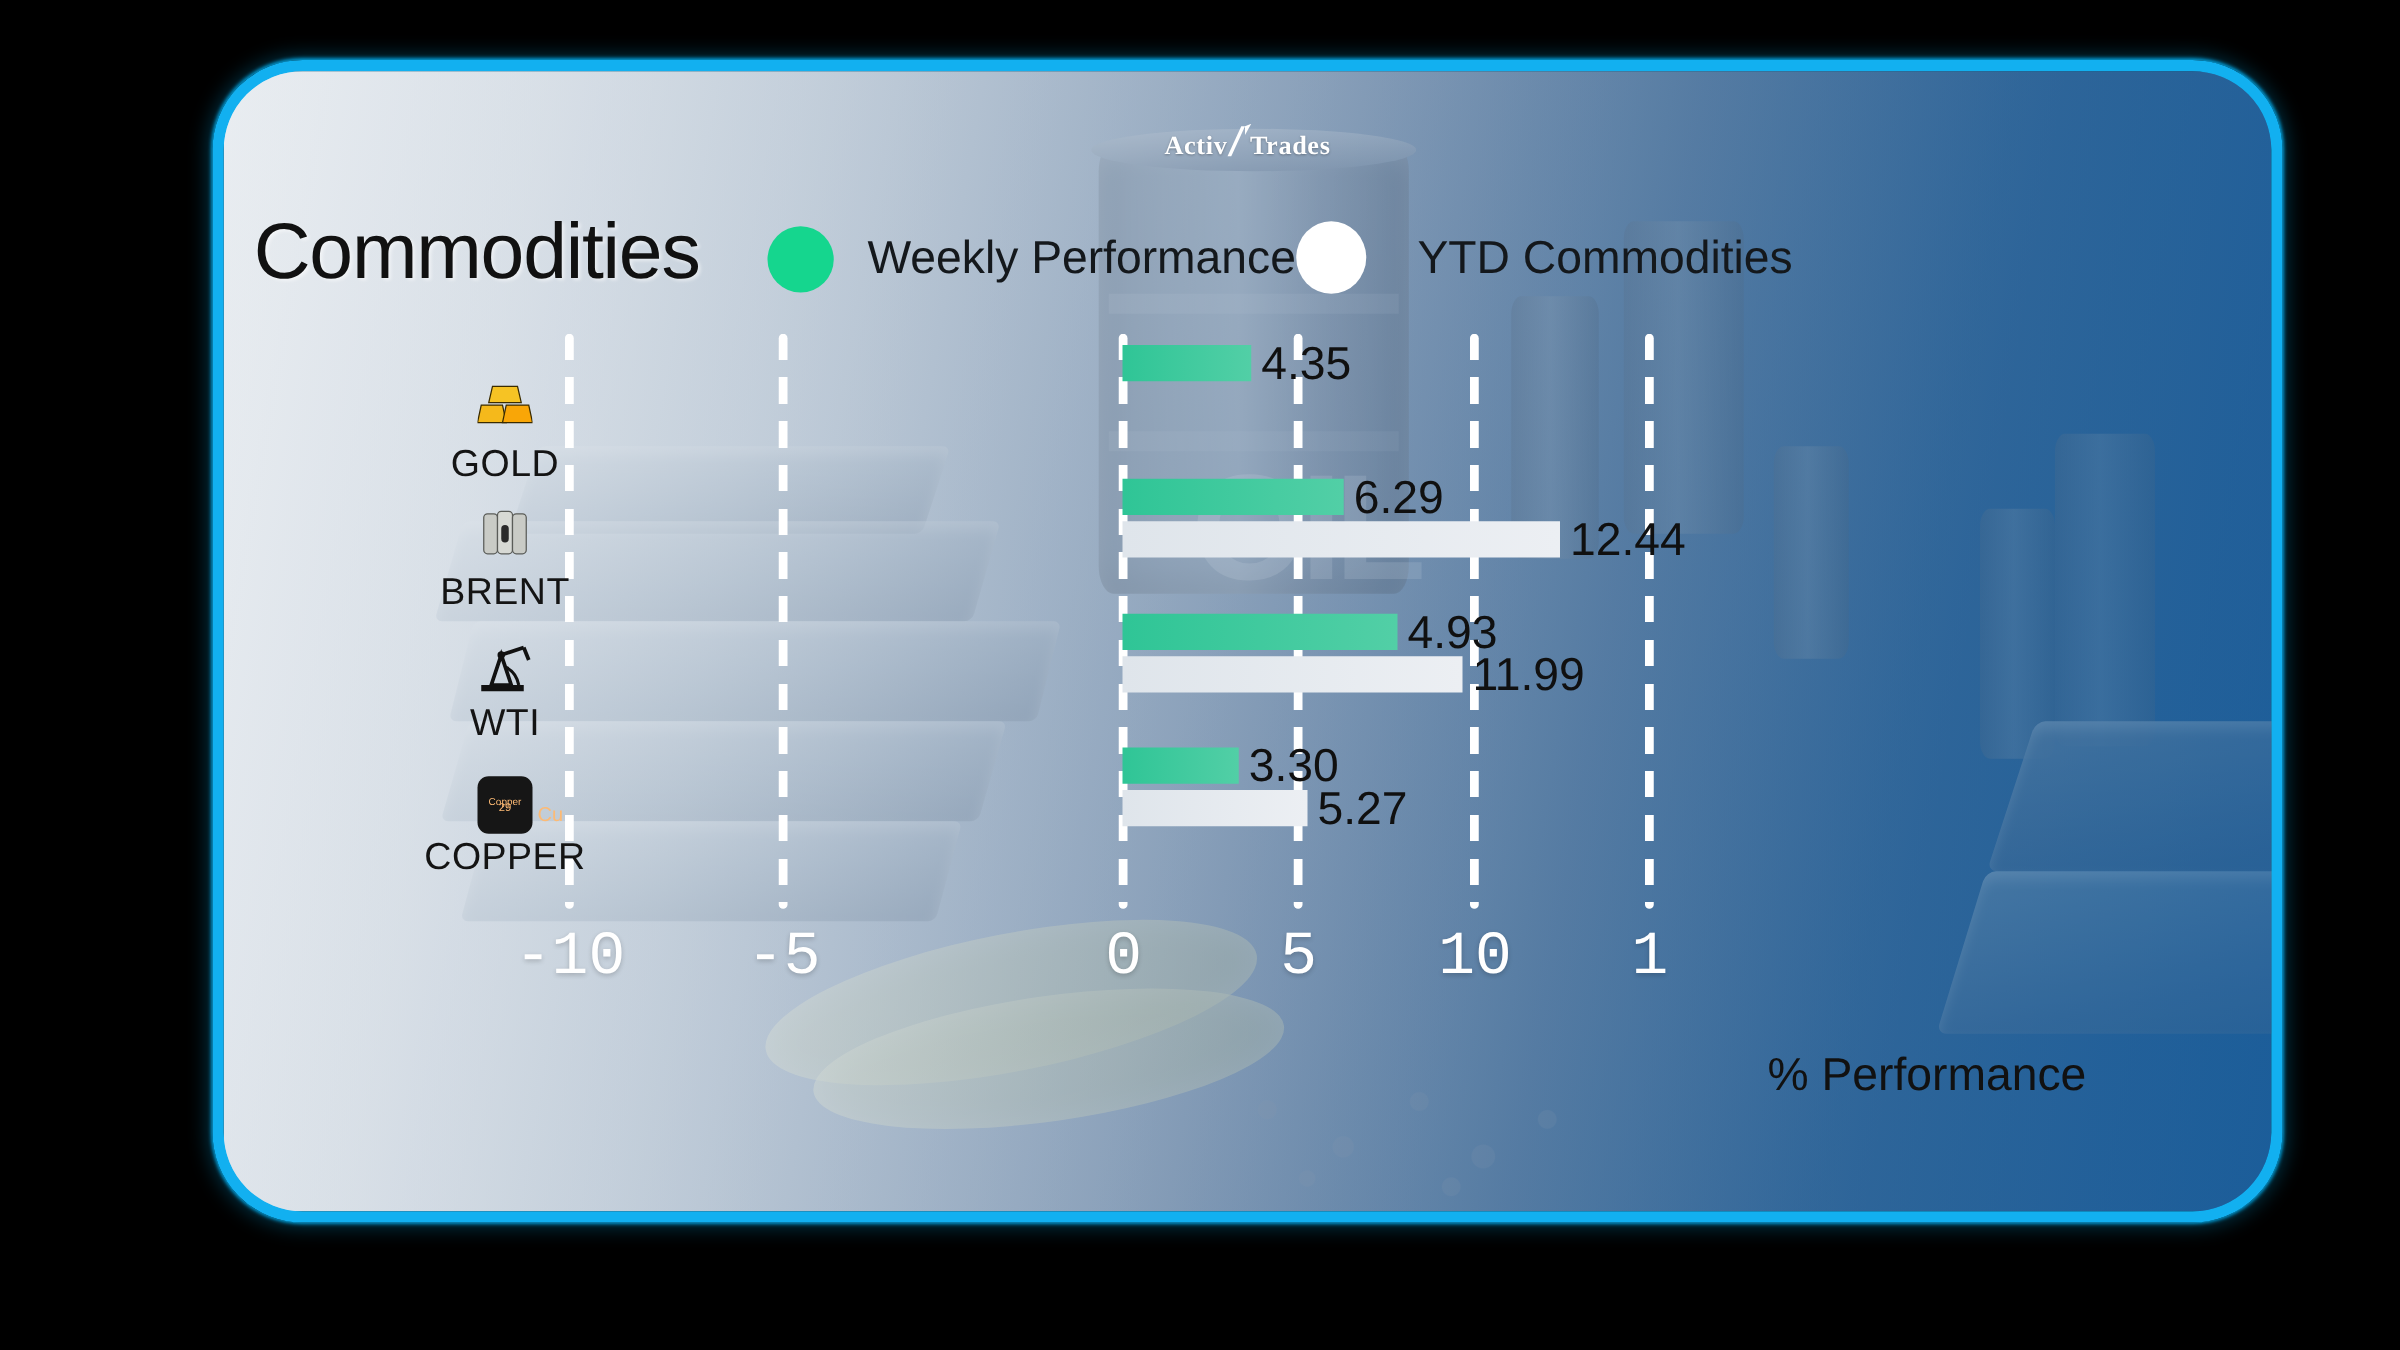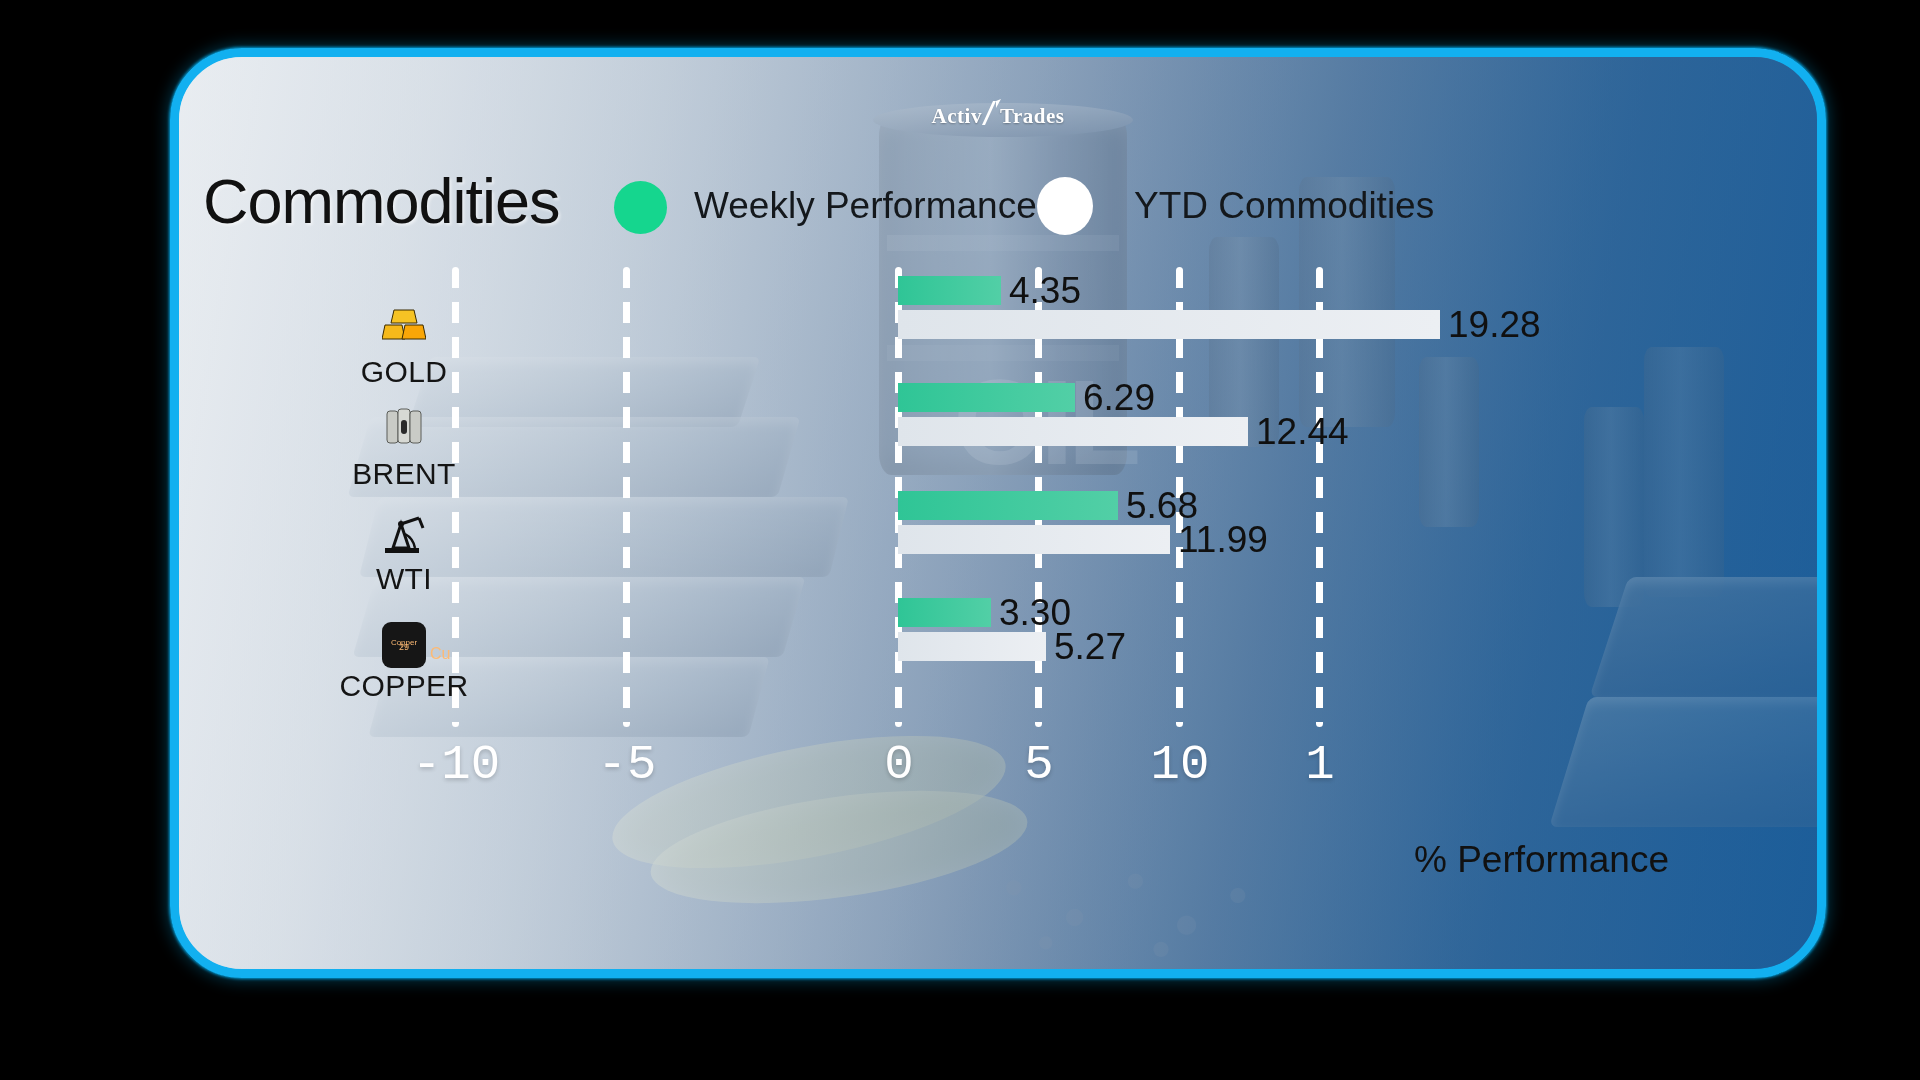--- a/index.html
+++ b/index.html
@@ -283,33 +283,30 @@
             <span class="s">Cu</span>
             <span class="w">Copper</span>
           </span>
         </span>
         <span class="name">COPPER</span>
       </div>
 
       <div class="bar weekly" style="left:719px; top:219px; width:103px">
         <span class="val">4.35</span>
       </div>
-      <div class="bar ytd" style="left:719px; top:253px; width:542px">
-        <span class="val">19.28</span>
-      </div>
 
       <div class="bar weekly" style="left:719px; top:326px; width:177px">
         <span class="val">6.29</span>
       </div>
       <div class="bar ytd" style="left:719px; top:360px; width:350px">
         <span class="val">12.44</span>
       </div>
 
       <div class="bar weekly" style="left:719px; top:434px; width:220px">
-        <span class="val">5.68</span>
+        <span class="val">4.93</span>
       </div>
       <div class="bar ytd" style="left:719px; top:468px; width:272px">
         <span class="val">11.99</span>
       </div>
 
       <div class="bar weekly" style="left:719px; top:541px; width:93px">
         <span class="val">3.30</span>
       </div>
       <div class="bar ytd" style="left:719px; top:575px; width:148px">
         <span class="val">5.27</span>

